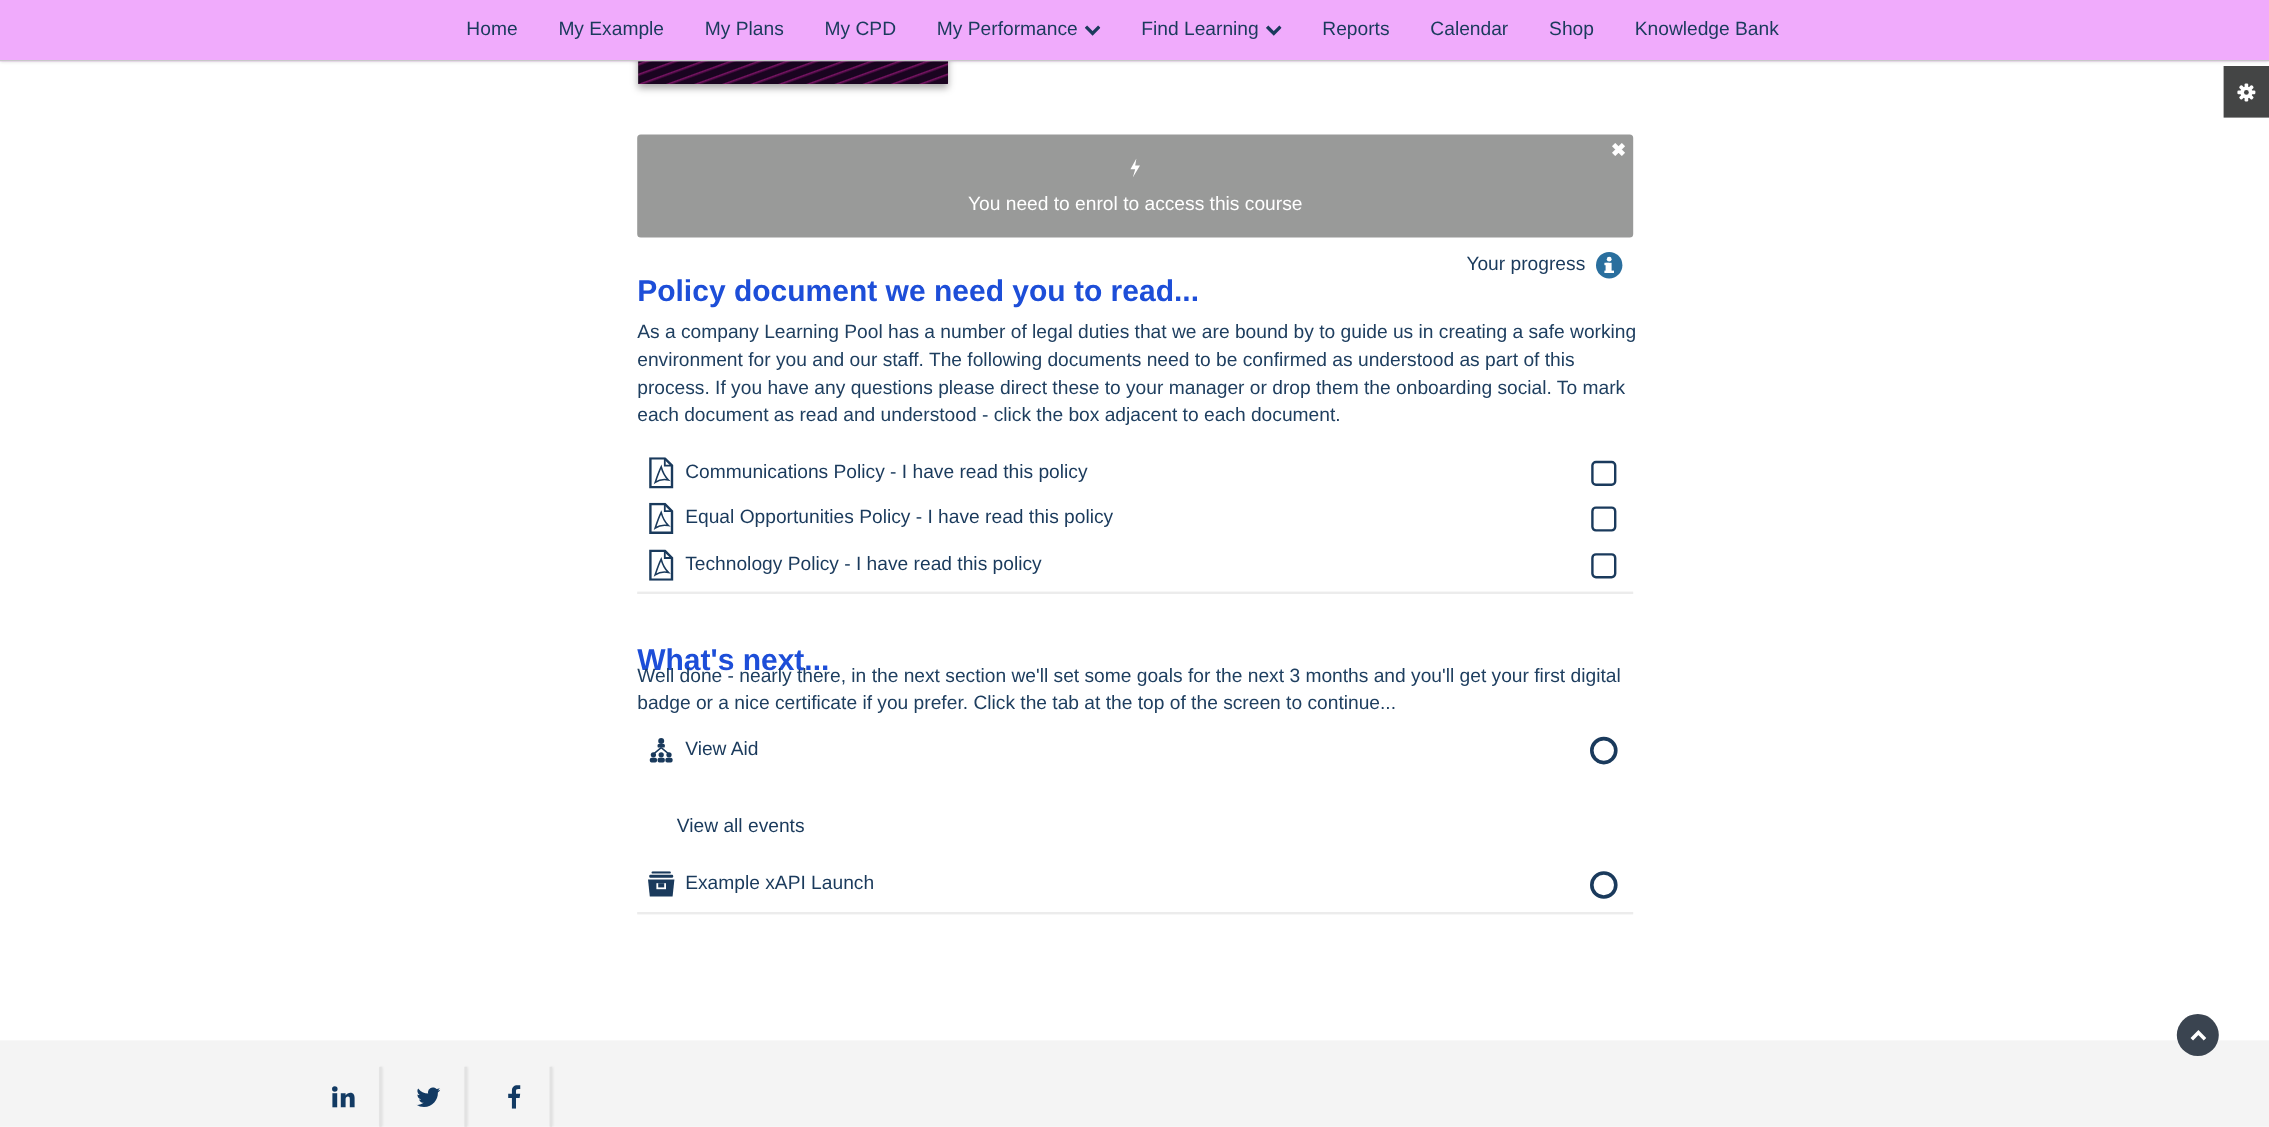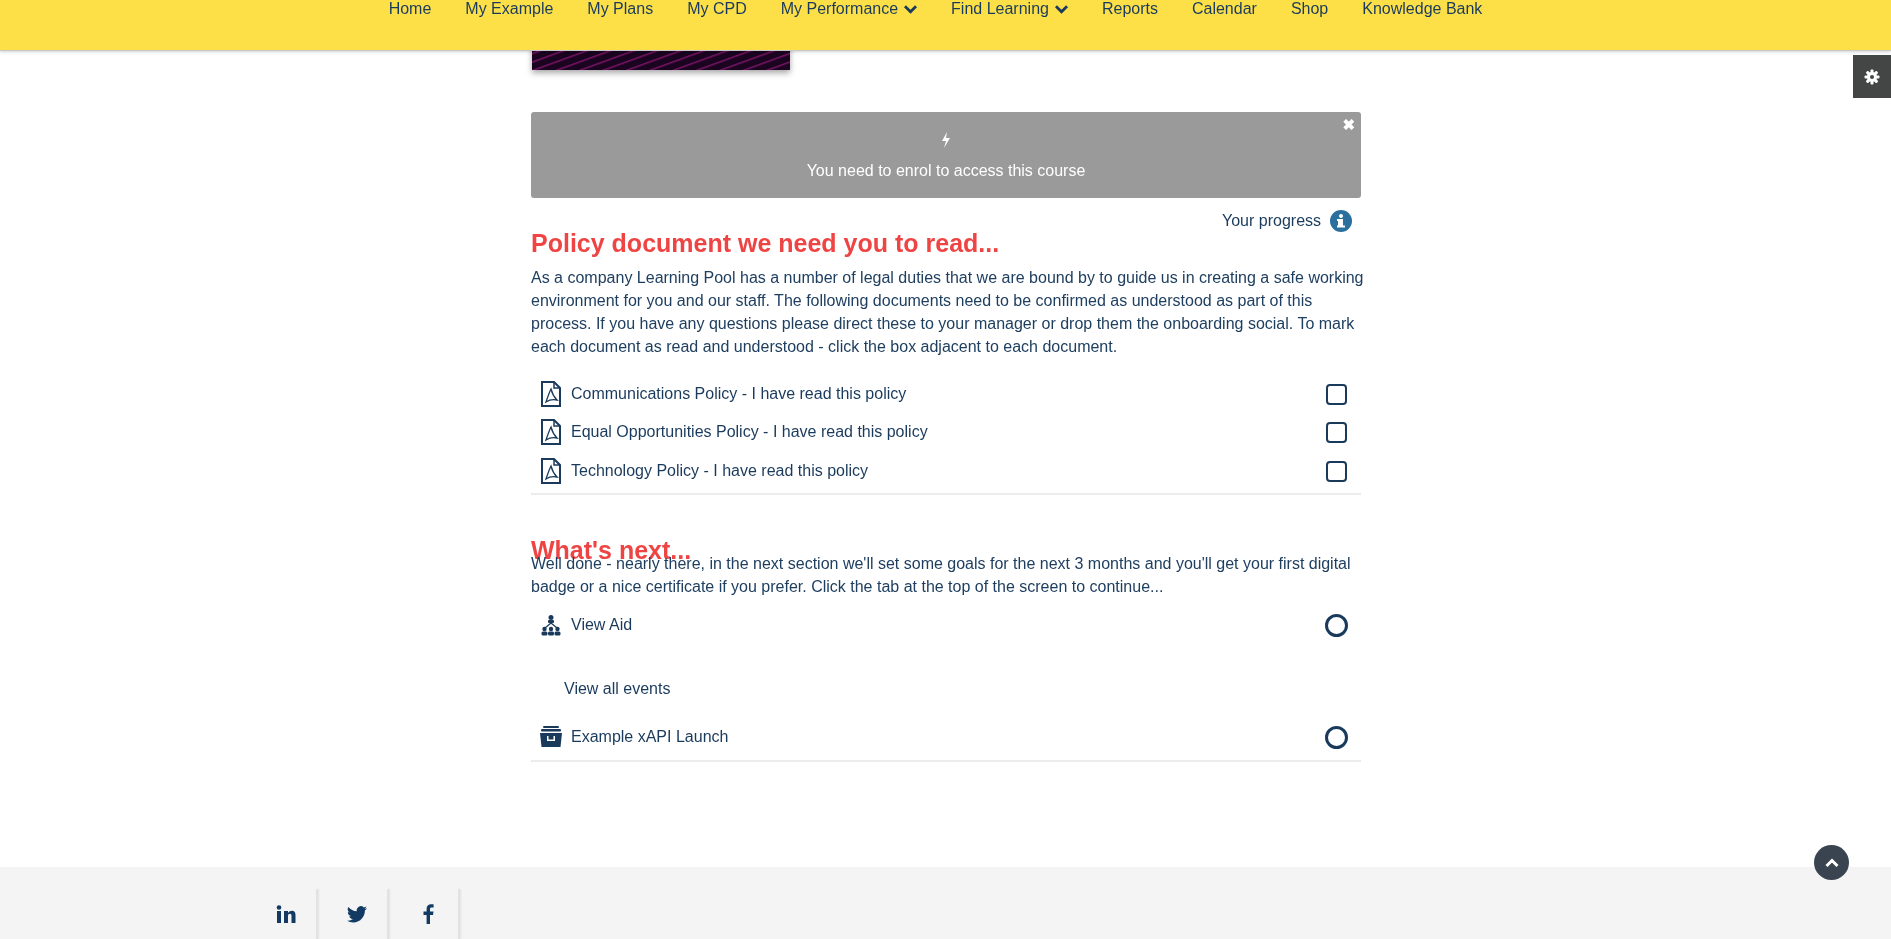--- a/index.html
+++ b/index.html
@@ -1,23 +1,23 @@
 <!DOCTYPE html>
 <html><head>
 <meta charset="utf-8">
 <style>
   html, body { margin:0; padding:0; }
   body {
     width:1891px; height:939px; overflow:hidden; position:relative;
     background:#ffffff; font-family:"Liberation Sans", sans-serif; color:#1a3a5c;
   }
   .topnav {
-    position:absolute; left:0; top:0; width:1891px; height:50px; background:#fde047;
+    position:absolute; left:0; top:0; width:1891px; height:50px; background:#f0abfc;
     border-bottom:1px solid #c8c8c8; box-shadow:0 1px 3px rgba(0,0,0,0.18); z-index:5;
-    display:flex; justify-content:center; align-items:flex-start;
+    display:flex; justify-content:center; align-items:center;
   }
   .topnav .nav-inner { display:flex; align-items:center; gap:0; margin-left:-20px; }
   .nav-item {
     font-size:16px; color:#1a3a5c; padding:0 17px; cursor:pointer; display:flex; align-items:center; gap:6px;
     white-space:nowrap;
   }
   .nav-item svg { width:13px; height:10px; }
   .banner-img {
     position:absolute; left:532px; top:30px; width:258px; height:40px;
     background: repeating-linear-gradient(160deg, #1a0420 0px, #1a0420 5px, #7a1465 6px, #1a0420 8px),
@@ -33,21 +33,21 @@
     border-radius:3px; color:#fff; text-align:center;
   }
   .alert .bolt { position:absolute; left:50%; top:20px; transform:translateX(-50%); }
   .alert .msg { position:absolute; left:0; right:0; top:50px; font-size:16px; }
   .alert .close { position:absolute; right:6px; top:4px; font-size:15px; font-weight:bold; cursor:pointer; }
   .progress {
     position:absolute; left:1222px; top:210px; display:flex; align-items:center; gap:9px; font-size:16px;justify-content:space-between;
   }
   .info-icon { width:22px; height:22px; border-radius:50%; background:#2a6f9e; display:flex; align-items:center; justify-content:center; }
   h2.section-title {
-    position:absolute; left:531px; margin:0; font-size:25px; font-weight:bold; color:#ef4444;
+    position:absolute; left:531px; margin:0; font-size:25px; font-weight:bold; color:#1d4ed8;
   }
   p.section-desc {
     position:absolute; left:531px; width:835px; margin:0; font-size:16px; line-height:23px; color:#1f3f60;
   }
   .activity {
     position:absolute; left:531px; width:830px; height:30px; display:flex; align-items:center;
   }
   .activity .icon { width:28px; margin-left:6px; display:flex; align-items:center; justify-content:center; }
   .activity .label { margin-left:6px; font-size:16px; color:#1a3a5c; cursor:pointer; }
   .activity .check {

